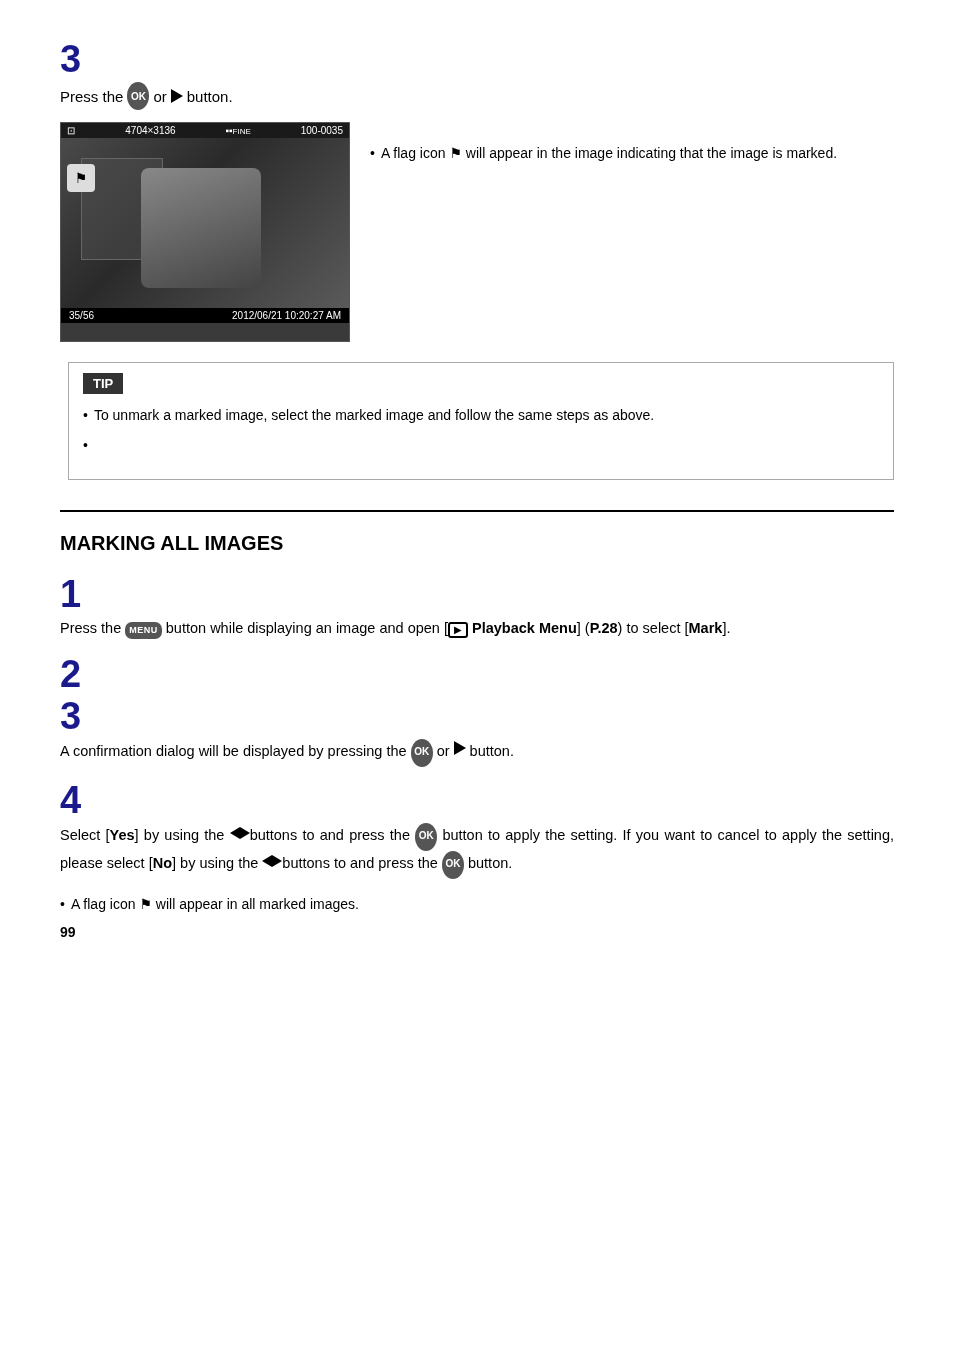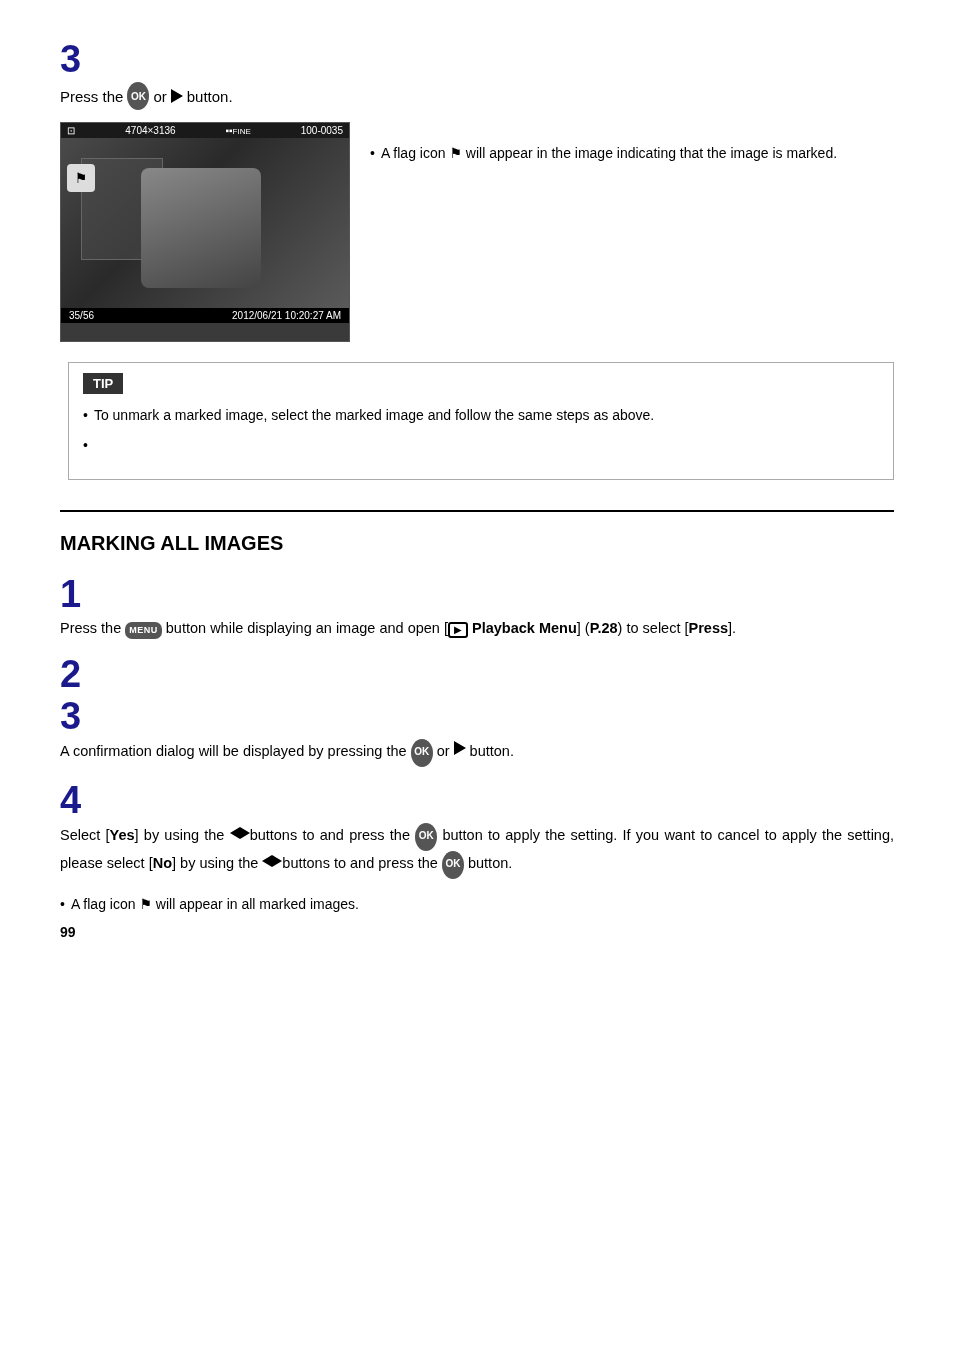--- a/index.html
+++ b/index.html
@@ -303,21 +303,21 @@
   </div>
 </div>
 
 <div>
   <div class="section-divider"></div>
   <div class="section-title">MARKING ALL IMAGES</div>
 
   <div>
     <div class="step-number">1</div>
     <p class="step-text">
-      Press the <span class="menu-btn">MENU</span> button while displaying an image and open [<span class="playback-icon">▶</span> <strong>Playback Menu</strong>] (<strong>P.28</strong>) to select [<strong>Press</strong>].
+      Press the <span class="menu-btn">MENU</span> button while displaying an image and open [<span class="playback-icon">▶</span> <strong>Playback Menu</strong>] (<strong>P.28</strong>) to select [<strong>Mark</strong>].
     </p>
   </div>
 
   <div>
     <div class="step-number">2</div>
   </div>
 
   <div>
     <div class="step-number">3</div>
     <p class="step-text">

